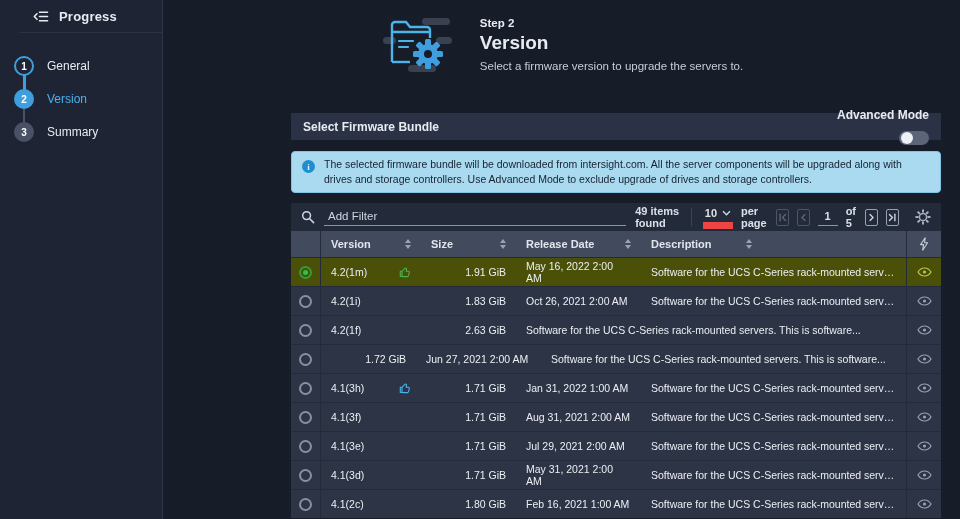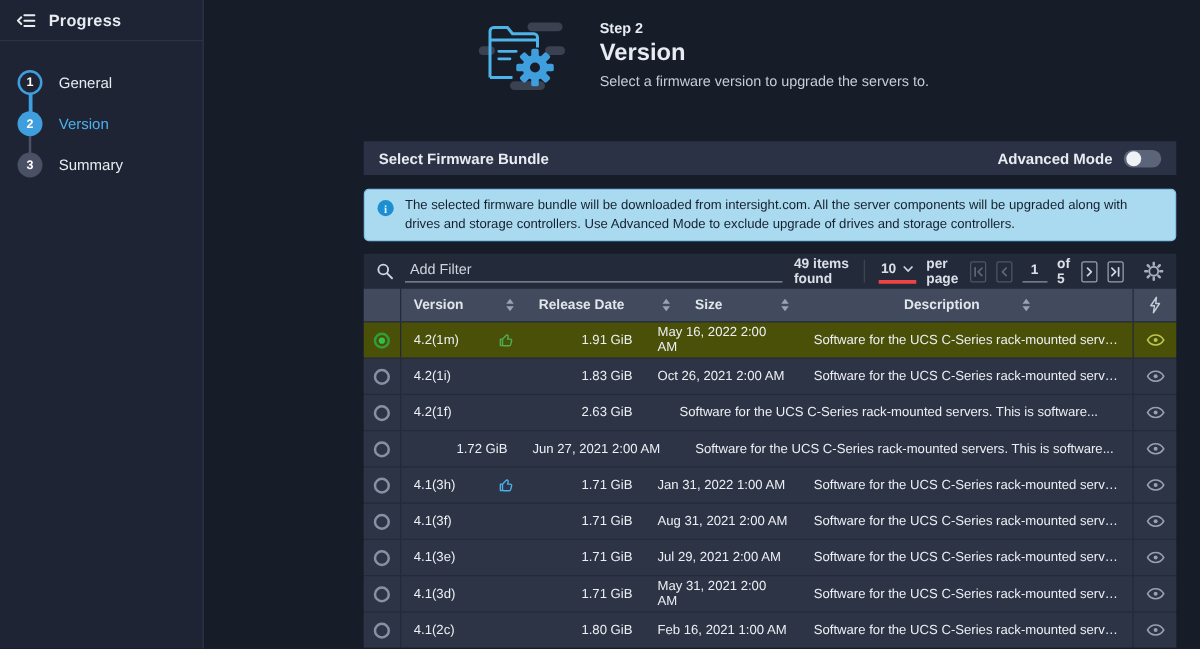--- a/index.html
+++ b/index.html
@@ -7,21 +7,21 @@
   body {
     width:960px; height:519px; overflow:hidden;
     background:#171c29; color:#e8ebf1;
     font-family:"Liberation Sans","DejaVu Sans",sans-serif;
     font-size:12px;
   }
   .app { display:flex; width:960px; height:519px; }
 
   
   .sidebar { width:163px; flex-shrink:0; background:#1e2433; border-right:1px solid #2e3548; }
-  .sidebar-header { height:33px; display:flex; align-items:center; gap:10px; padding:0 13px; border-bottom:1px solid #2b3242; }
+  .sidebar-header { height:33px; display:flex; align-items:center; gap:10px; padding:0 13px; border-bottom:1px solid #2b3242;margin-left:20px; }
   .sidebar-title { font-weight:bold; font-size:13px; letter-spacing:.2px; }
   .steps { position:relative; margin:23px 0 0 14px; }
   .step { display:flex; align-items:center; gap:13px; height:20px; margin-bottom:13px; position:relative; z-index:1; }
   .step-circle { width:20px; height:20px; border-radius:50%; display:flex; align-items:center; justify-content:center;
                  font-size:10px; font-weight:bold; flex-shrink:0; }
   .step.done .step-circle   { border:2px solid #3f9fde; background:#1e2433; color:#fff; }
   .step.active .step-circle { background:#3f9fde; color:#fff; }
   .step.pending .step-circle{ background:#4a5164; color:#fff; }
   .step-label { font-weight:normal; font-size:12px; color:#e8ebf1; }
   .step.active .step-label { color:#4fb0ee; }
@@ -34,55 +34,55 @@
   .hero { display:flex; justify-content:center; align-items:flex-start; gap:24px; padding-top:10px; height:103px; }
   .hero-text { padding-top:7px; }
   .hero-step { font-size:11.5px; font-weight:bold; }
   .hero-title { font-size:19px; font-weight:bold; margin:3px 0 6px; }
   .hero-sub { font-size:11.5px; color:#c6cdd8;text-align:right; }
 
   .content { width:650px; margin-left:128px; }
 
   .section-bar { height:27px; margin-top:10px; background:#2b3245; display:flex; align-items:center; padding:0 12px; }
   .section-title { font-size:12px; font-weight:bold; }
-  .adv { margin-left:auto; display:flex; align-items:flex-end; gap:9px; font-weight:bold; font-size:12px; }
+  .adv { margin-left:auto; display:flex; align-items:flex-end; gap:9px; font-weight:bold; font-size:12px;flex-direction:column; }
   .toggle { width:30px; height:14px; background:#5b6478; border-radius:8px; position:relative; cursor:pointer; }
   .toggle-knob { width:12px; height:12px; border-radius:50%; background:#eef1f5; position:absolute; left:2px; top:1px; }
 
   .banner { margin-top:11px; background:#a9daf0; border:1px solid #7fc3e6; border-radius:4px;
             padding:5px 10px; display:flex; gap:9px; color:#16212e; }
   .banner-icon { width:13px; height:13px; border-radius:50%; background:#1d8fd1; color:#dff2fc;
                  font-size:9px; font-weight:bold; display:flex; align-items:center; justify-content:center;
                  flex-shrink:0; margin-top:3px; font-family:"Liberation Serif",serif; }
   .banner-text { font-size:10.5px; line-height:1.45; }
 
   .panel { margin-top:10px; background:#232a3a; }
   .toolbar { height:28px; display:flex; align-items:center; padding:0 10px; gap:9px; }
   .filter-input { background:transparent; border:none; border-bottom:1px solid #8b94a6; color:#e8ebf1;
                   font-size:11.5px; width:400px; padding:2px 4px 3px; outline:none; font-family:inherit; }
   .filter-input::placeholder { color:#cfd5df; }
   .toolbar-right { margin-left:auto; display:flex; align-items:center; gap:8px; font-size:11px; color:#dbe0e8; font-weight:bold; }
   .vsep { width:1px; height:18px; background:#3c4456; margin:0 3px; }
-  .page-size { display:flex; align-items:center; gap:5px; border-bottom:3px solid #ef4444; padding:1px 2px 3px; cursor:pointer; }
+  .page-size { display:flex; align-items:center; gap:5px; border-bottom:7px solid #ef4444; padding:1px 2px 3px; cursor:pointer; }
   .nav-btn { width:17px; height:17px; border:1px solid #97a1b2; border-radius:2px; display:flex; align-items:center;
              justify-content:center; color:#cfd5df; cursor:pointer; }
   .nav-btn.disabled { border-color:#4d5668; color:#5d6678; }
   .page-num { border-bottom:1px solid #8b94a6; min-width:20px; text-align:center; padding:1px 2px 3px; }
   .gear-btn { margin-left:8px; color:#a7aebc; display:flex; cursor:pointer; }
 
   
   .thead { height:26px; background:#424b5e; display:flex; align-items:center; font-size:11px; font-weight:bold; color:#e2e6ec; }
   .cell { height:100%; display:flex; align-items:center; padding:0 10px; }
   .c-radio { width:30px; justify-content:center; padding:0; border-right:1px solid #232a3a; }
   .c-version { width:100px; justify-content:space-between; }
   .c-size { width:95px; justify-content:flex-end; }
   .thead .c-size { justify-content:space-between; }
   .c-date { width:125px; }
   .thead .c-date { justify-content:space-between; }
-  .c-desc { flex:1; min-width:0; justify-content:center;gap:28px; }
+  .c-desc { flex:1; min-width:0; justify-content:flex-start;gap:28px; }
   .c-desc .txt { overflow:hidden; white-space:nowrap; text-overflow:ellipsis; }
   .c-act { width:35px; justify-content:center; border-left:1px solid #232a3a; padding:0; }
 
   .sort { display:flex; flex-direction:column; gap:2px; margin-left:6px; cursor:pointer; }
   .tri-up { width:0; height:0; border-left:3.5px solid transparent; border-right:3.5px solid transparent; border-bottom:4px solid #9aa3b4; }
   .tri-dn { width:0; height:0; border-left:3.5px solid transparent; border-right:3.5px solid transparent; border-top:4px solid #9aa3b4; }
 
   .row { height:28px; background:#2d3445; display:flex; align-items:center; margin-top:1px; font-size:10.5px; color:#eceff4; cursor:pointer; }
   .row.selected { background:#4a5008; }
   .radio { width:13px; height:13px; border:2px solid #8791a3; border-radius:50%; display:flex; align-items:center; justify-content:center; cursor:pointer; }
@@ -238,34 +238,34 @@
 
         <div class="thead">
           <div class="cell c-radio"></div>
           <div class="cell c-version">
             <span>Version</span>
             <span class="sort">
                 <span class="tri-up"></span>
                 <span class="tri-dn"></span>
               </span>
           </div>
+          <div class="cell c-size">
+            <span>Size</span>
+            <span class="sort">
+                <span class="tri-up"></span>
+                <span class="tri-dn"></span>
+              </span>
+          </div>
           <div class="cell c-date">
             <span>Release Date</span>
             <span class="sort">
                 <span class="tri-up"></span>
                 <span class="tri-dn"></span>
               </span>
           </div>
-          <div class="cell c-size">
-            <span>Size</span>
-            <span class="sort">
-                <span class="tri-up"></span>
-                <span class="tri-dn"></span>
-              </span>
-          </div>
           <div class="cell c-desc">
             <span>Description</span>
             <span class="sort">
                 <span class="tri-up"></span>
                 <span class="tri-dn"></span>
               </span>
           </div>
           <div class="cell c-act">
             <svg width="10" height="14" viewBox="0 0 10 14" fill="none" stroke="#c7cdd8" stroke-width="1.1" stroke-linejoin="round">
                 <path d="M6.2 0.8 L1.6 7.6 h3 L3.7 13.2 L8.6 5.8 h-3 z"></path>

